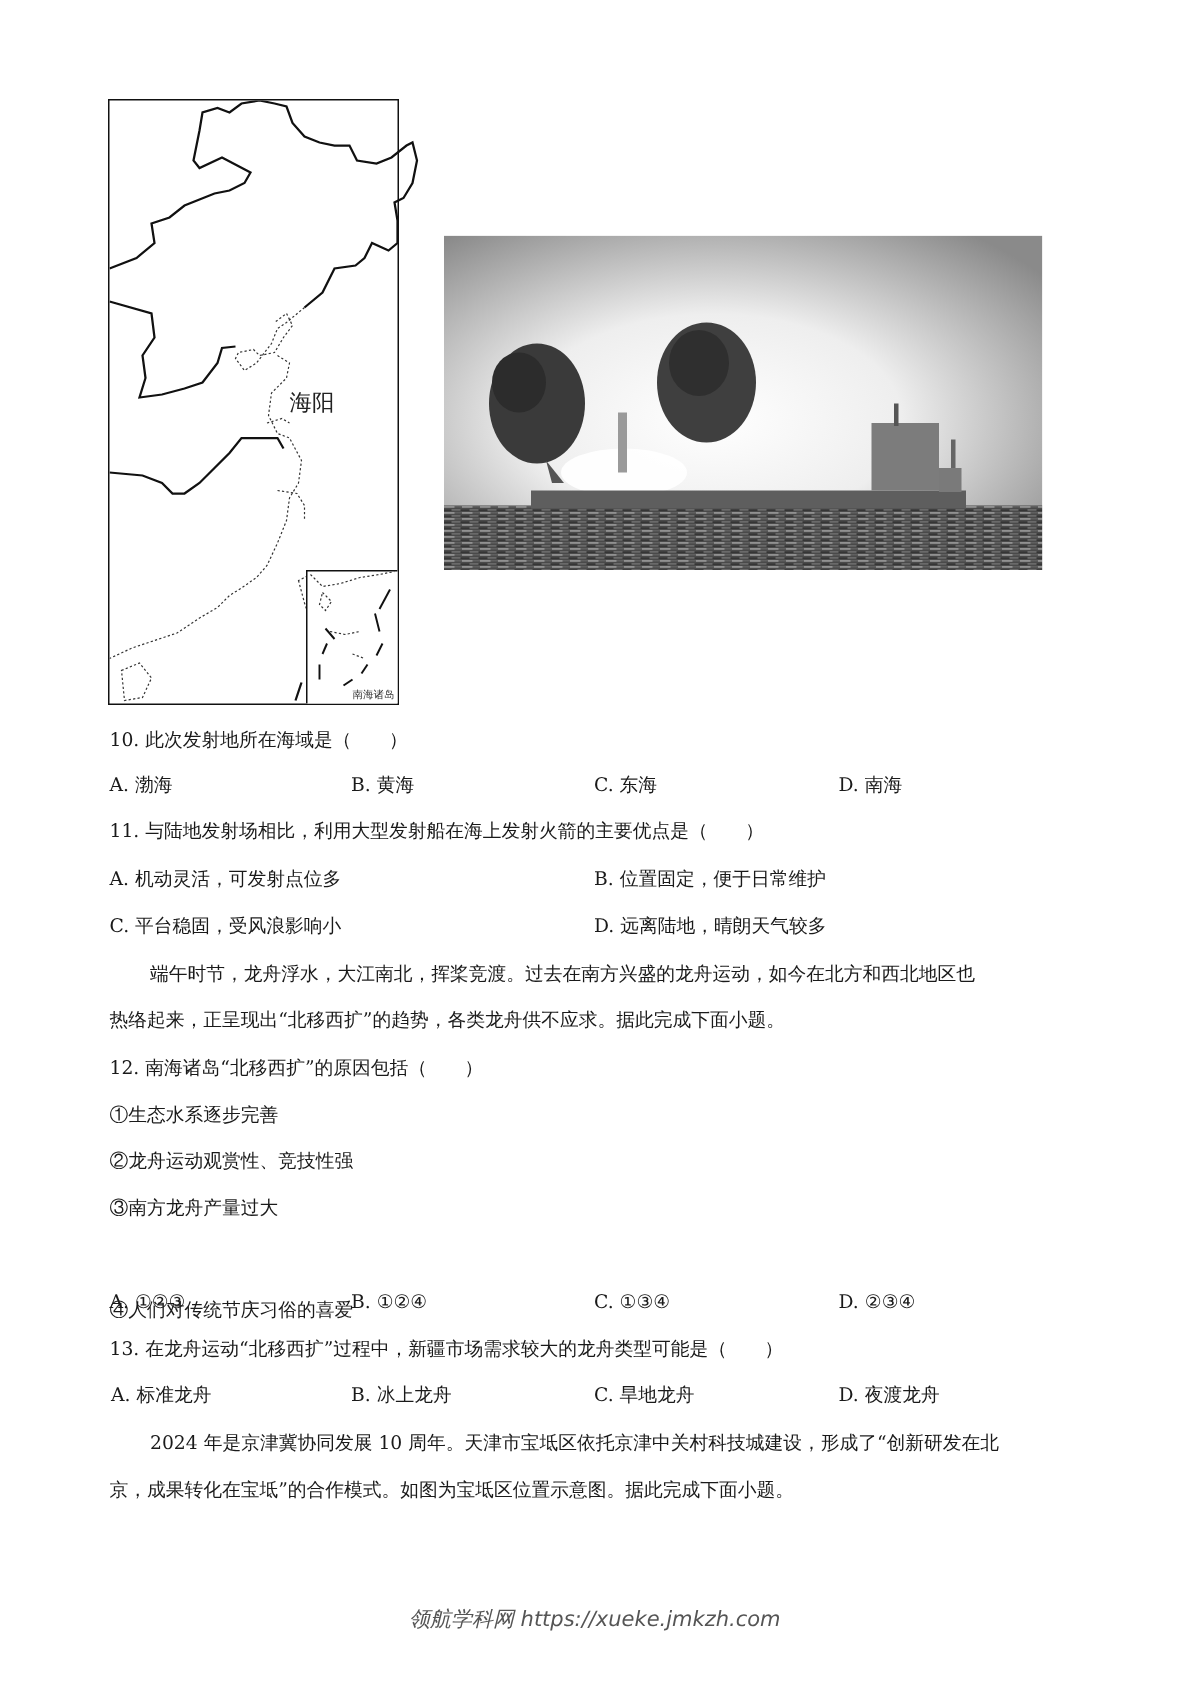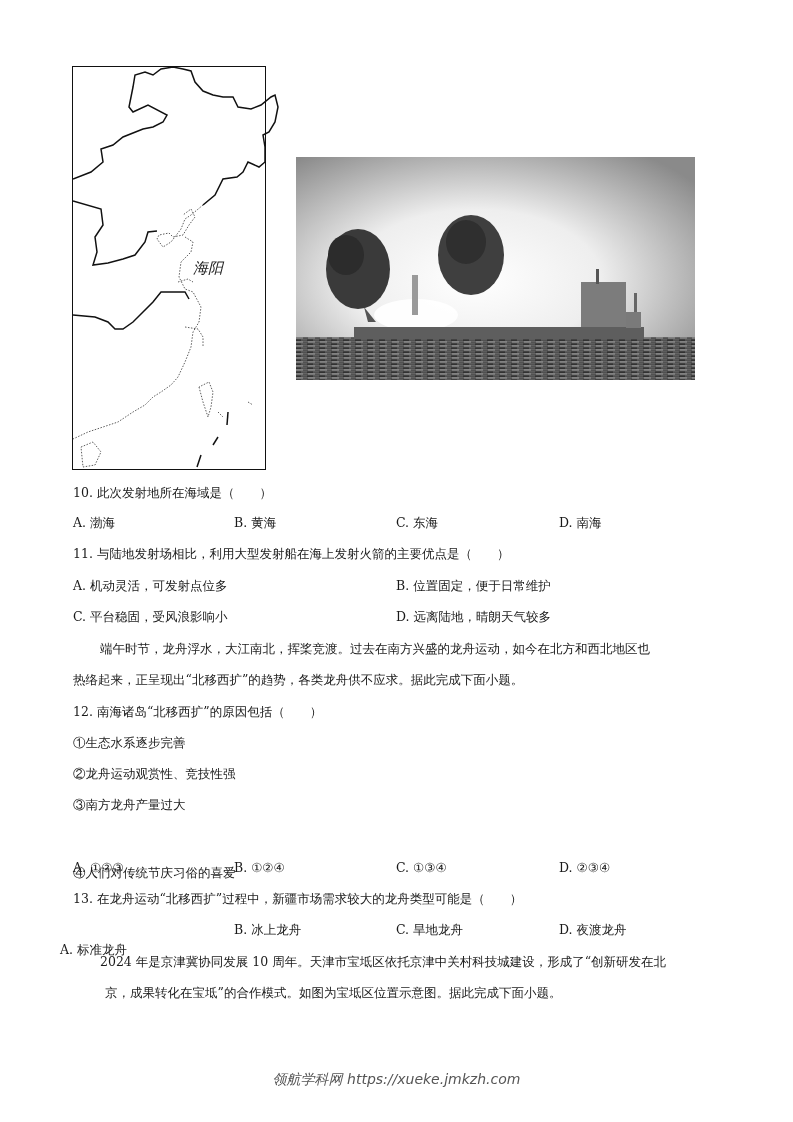--- a/index.html
+++ b/index.html
@@ -1,19 +1,19 @@
 <!DOCTYPE html>
 <html><head>
 <meta charset="utf-8">
 <style>
   html, body { margin:0; padding:0; background:#ffffff; }
   body { width:793px; height:1122px; position:relative; overflow:hidden;
          font-family:"DejaVu Serif","Liberation Serif",serif; color:#1a1a1a; }
   .abs { position:absolute; }
-  .map { left:72px; top:66px; width:194px; height:404px; border:1.5px solid #111; box-sizing:border-box; background:#fff;font-style:italic; }
+  .map { left:72px; top:66px; width:194px; height:404px; border:1.5px solid #111; box-sizing:border-box; background:#fff; }
   .map svg { position:absolute; left:0; top:0; }
   .map-label { position:absolute; left:120px; top:192px; font-size:15px; color:#222; }
   .inset { position:absolute; right:0; bottom:0; width:60px; height:88px; border-left:1.5px solid #111; border-top:1.5px solid #111; background:#fff; }
   .inset-label { position:absolute; right:2px; bottom:1px; font-size:7px; color:#333; }
   .photo { left:296px; top:157px; width:399px; height:223px; overflow:hidden; }
   .line { font-size:12.5px; line-height:16px; white-space:nowrap; }
   .opt { position:absolute; font-size:12.5px; white-space:nowrap; }
   .footer { position:absolute; left:0; width:793px; top:1071px; text-align:center;
             font-family:"DejaVu Sans","Liberation Sans",sans-serif; font-size:14px; color:#555;font-style:italic; }
 </style>
@@ -36,20 +36,41 @@
       <path d="M8,380 L20,375 L28,385 L22,398 L10,400 Z"></path>
       <path d="M145,345 L150,350 M175,335 L180,338"></path>
     </g>
     <g stroke="#111" stroke-width="1.5">
       <line x1="155" y1="345" x2="154" y2="358"></line>
       <line x1="145" y1="370" x2="140" y2="378"></line>
       <line x1="128" y1="388" x2="124" y2="400"></line>
     </g>
   </svg>
   <span class="map-label">海阳</span>
+  <div class="inset">
+    <svg width="60" height="88" viewBox="0 0 60 88">
+      <g fill="none" stroke="#333" stroke-width="0.8" stroke-dasharray="1.5,1.5">
+        <path d="M2,2 L10,10 L22,8 L35,4 L48,2 L58,0"></path>
+        <path d="M10,14 L16,20 L12,26 L8,22 Z"></path>
+        <path d="M15,40 L25,42 L35,40"></path>
+        <path d="M30,55 L38,58"></path>
+      </g>
+      <g stroke="#111" stroke-width="1.3">
+        <line x1="55" y1="12" x2="48" y2="25"></line>
+        <line x1="45" y1="28" x2="48" y2="40"></line>
+        <line x1="12" y1="38" x2="18" y2="45"></line>
+        <line x1="10" y1="55" x2="13" y2="48"></line>
+        <line x1="50" y1="48" x2="46" y2="56"></line>
+        <line x1="8" y1="62" x2="8" y2="72"></line>
+        <line x1="40" y1="62" x2="36" y2="68"></line>
+        <line x1="30" y1="72" x2="24" y2="76"></line>
+      </g>
+    </svg>
+    <span class="inset-label">南海诸岛</span>
+  </div>
 </div>
 
 <div class="abs photo">
   <svg width="399" height="223" viewBox="0 0 399 223">
     <defs>
       <radialGradient id="sky" cx="45%" cy="55%" r="70%">
         <stop offset="0" stop-color="#ffffff"></stop>
         <stop offset="0.45" stop-color="#eeeeee"></stop>
         <stop offset="1" stop-color="#8a8a8a"></stop>
       </radialGradient>
@@ -111,21 +132,21 @@
 <div class="abs line" style="left:73px; top:828px;margin-top:37px;">④人们对传统节庆习俗的喜爱</div>
 <div class="opt" style="left:73px; top:860px;"><span>A.</span> <span>①②③</span></div>
 <div class="opt" style="left:234px; top:860px;"><span>B.</span> <span>①②④</span></div>
 <div class="opt" style="left:396px; top:860px;"><span>C.</span> <span>①③④</span></div>
 <div class="opt" style="left:559px; top:860px;"><span>D.</span> <span>②③④</span></div>
 
 <div class="abs line" style="left:73px; top:891px;">
   <span>13.</span>
   <span>在龙舟运动“北移西扩”过程中，新疆市场需求较大的龙舟类型可能是（　　）</span>
 </div>
-<div class="opt" style="left:60px; top:922px;margin-top:20px;"><span>A.</span> <span>标准龙舟</span></div>
+<div class="opt" style="left:74px; top:922px;"><span>A.</span> <span>标准龙舟</span></div>
 <div class="opt" style="left:234px; top:922px;"><span>B.</span> <span>冰上龙舟</span></div>
 <div class="opt" style="left:396px; top:922px;"><span>C.</span> <span>旱地龙舟</span></div>
 <div class="opt" style="left:559px; top:922px;"><span>D.</span> <span>夜渡龙舟</span></div>
 
 <div class="abs line" style="left:100px; top:954px;">2024 年是京津冀协同发展 10 周年。天津市宝坻区依托京津中关村科技城建设，形成了“创新研发在北</div>
-<div class="abs line" style="left:73px; top:985px;margin-left:32px;">京，成果转化在宝坻”的合作模式。如图为宝坻区位置示意图。据此完成下面小题。</div>
+<div class="abs line" style="left:73px; top:985px;">京，成果转化在宝坻”的合作模式。如图为宝坻区位置示意图。据此完成下面小题。</div>
 
 <div class="footer">领航学科网 https://xueke.jmkzh.com</div>
 
 </body></html>

